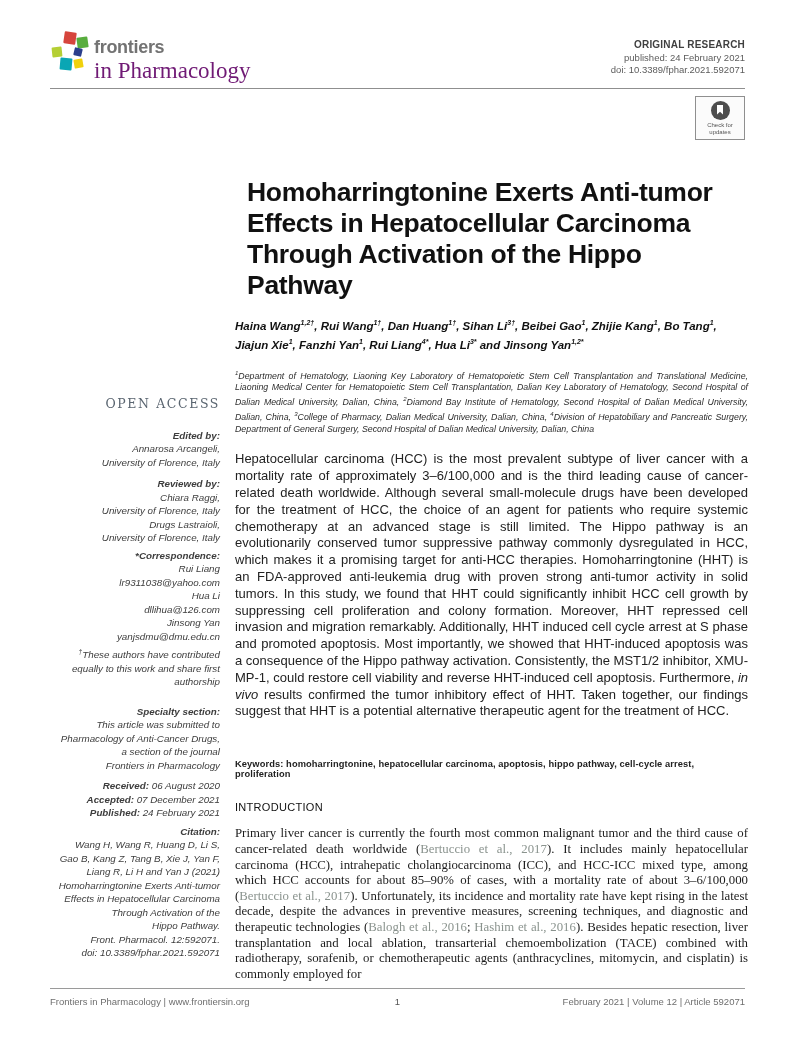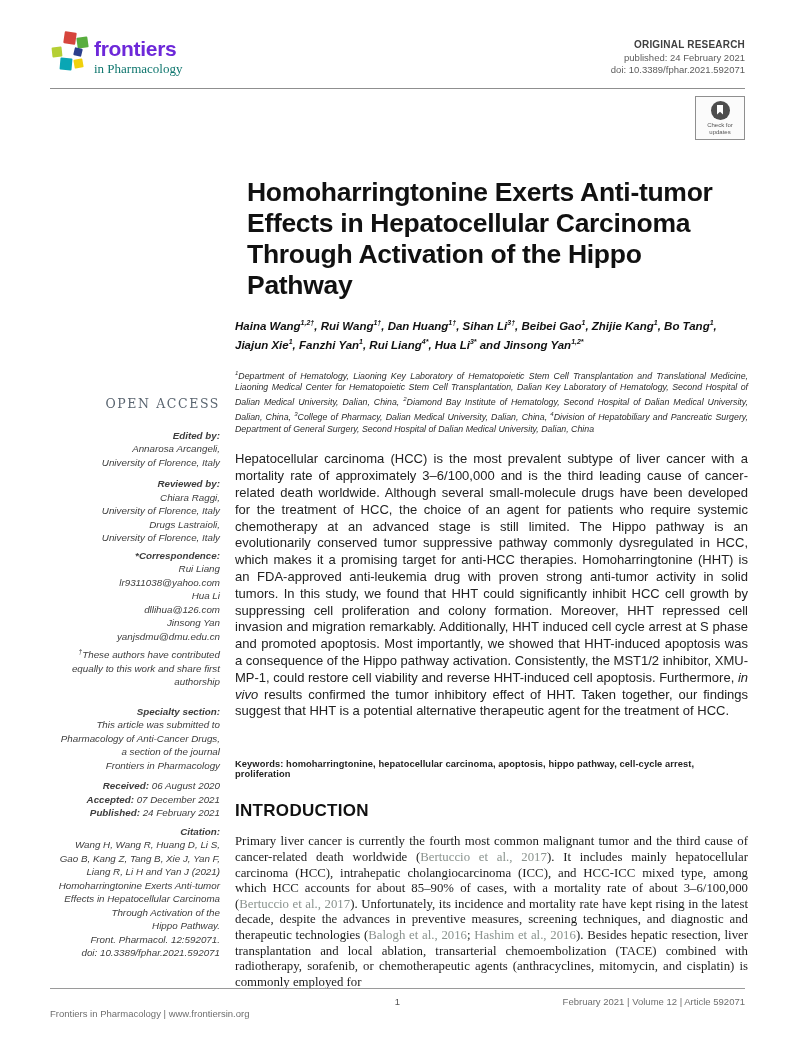--- a/index.html
+++ b/index.html
@@ -11,22 +11,22 @@
   .logo{position:absolute;left:0;top:2px;display:flex;}
   .cubes{position:relative;width:44px;height:50px;}
   .cube{position:absolute;border-radius:1px;}
   .cube-0{width:12px;height:12px;left:14px;top:0;transform:rotate(8deg);}
   .cube-1{width:11px;height:11px;left:27px;top:5px;transform:rotate(-8deg);}
   .cube-2{width:8px;height:8px;left:24px;top:16px;transform:rotate(14deg);}
   .cube-3{width:10px;height:10px;left:2px;top:15px;transform:rotate(-6deg);}
   .cube-4{width:12px;height:12px;left:10px;top:26px;transform:rotate(5deg);}
   .cube-5{width:9px;height:9px;left:24px;top:27px;transform:rotate(-10deg);}
   .wordmark{line-height:1;padding-top:6px;}
-  .wordmark .fr{font-size:21px;font-weight:bold;color:#6d28d9;letter-spacing:-0.3px;}
-  .wordmark .jn{font-size:13px;color:#0f766e;font-family:"Liberation Serif",serif;margin-top:3px;}
+  .wordmark .fr{font-size:18px;font-weight:bold;color:#737373;letter-spacing:-0.3px;}
+  .wordmark .jn{font-size:23px;color:#701a75;font-family:"Liberation Serif",serif;margin-top:3px;}
   .header-meta{position:absolute;right:0;top:8px;text-align:right;line-height:1.35;margin-left:8px;}
   .meta-type{font-size:10px;font-weight:bold;color:#3f3f3f;letter-spacing:0.2px;}
   .meta-line{font-size:9.5px;color:#5c5c5c;}
   .header-rule{position:absolute;top:88px;left:50px;width:695px;height:1px;background:#8f8f8f;}
 
   
   .badge{position:absolute;top:96px;right:48px;width:48px;height:42px;border:1px solid #8f8f8f;
          background:#fbfbfb;display:flex;flex-direction:column;align-items:center;justify-content:center;}
   .badge-circle{width:19px;height:19px;border-radius:50%;background:#4d4d4d;position:relative;margin-bottom:2px;}
   .badge-glyph{position:absolute;left:6.5px;top:4px;width:6px;height:10px;background:#fff;
@@ -47,29 +47,29 @@
   
   .main{position:absolute;left:235px;top:165px;width:513px;}
   .title{font-size:26.5px;line-height:31px;font-weight:bold;letter-spacing:-0.3px;color:#111;}
   .authors{margin-top:14px;font-size:11.5px;line-height:16px;font-weight:bold;font-style:italic;color:#111;}
   .authors sup{font-size:7px;}
   .affiliations{margin-top:15px;font-size:8.8px;line-height:11.8px;font-style:italic;color:#2d2d2d;text-align:justify;}
   .affiliations sup{font-size:6px;}
   .abstract{margin-top:16px;height:308px;font-size:13px;line-height:16.8px;text-align:justify;color:#222;}
   .abstract .it{font-style:italic;}
   .keywords{font-size:9.3px;font-weight:bold;color:#222;letter-spacing:0.1px;}
-  .intro-heading{margin-top:22px;font-size:17px;font-weight:bold;letter-spacing:0.3px;color:#111;}
+  .intro-heading{margin-top:22px;font-size:11px;font-weight:normal;letter-spacing:0.3px;color:#111;}
   .intro-body{margin-top:13px;font-family:"Liberation Serif",serif;font-size:12.8px;line-height:15.6px;
               text-align:justify;color:#1c1c1c;}
   .cite{color:#8a938e;}
 
   
   .footer-rule{position:absolute;top:988px;left:50px;width:695px;height:1px;background:#9a9a9a;}
   .footer{position:absolute;top:996px;left:50px;right:48px;font-size:9.5px;color:#6e6e6e;}
-  .footer-left{position:absolute;left:0;top:12px;}
+  .footer-left{position:absolute;left:0;top:0;}
   .footer-center{position:absolute;left:0;right:0;text-align:center;top:0;color:#555;}
   .footer-right{position:absolute;right:0;top:0;}
 </style>
 </head>
 <body>
 
 <div class="page">
 
   <div class="header">
     <div class="logo">

